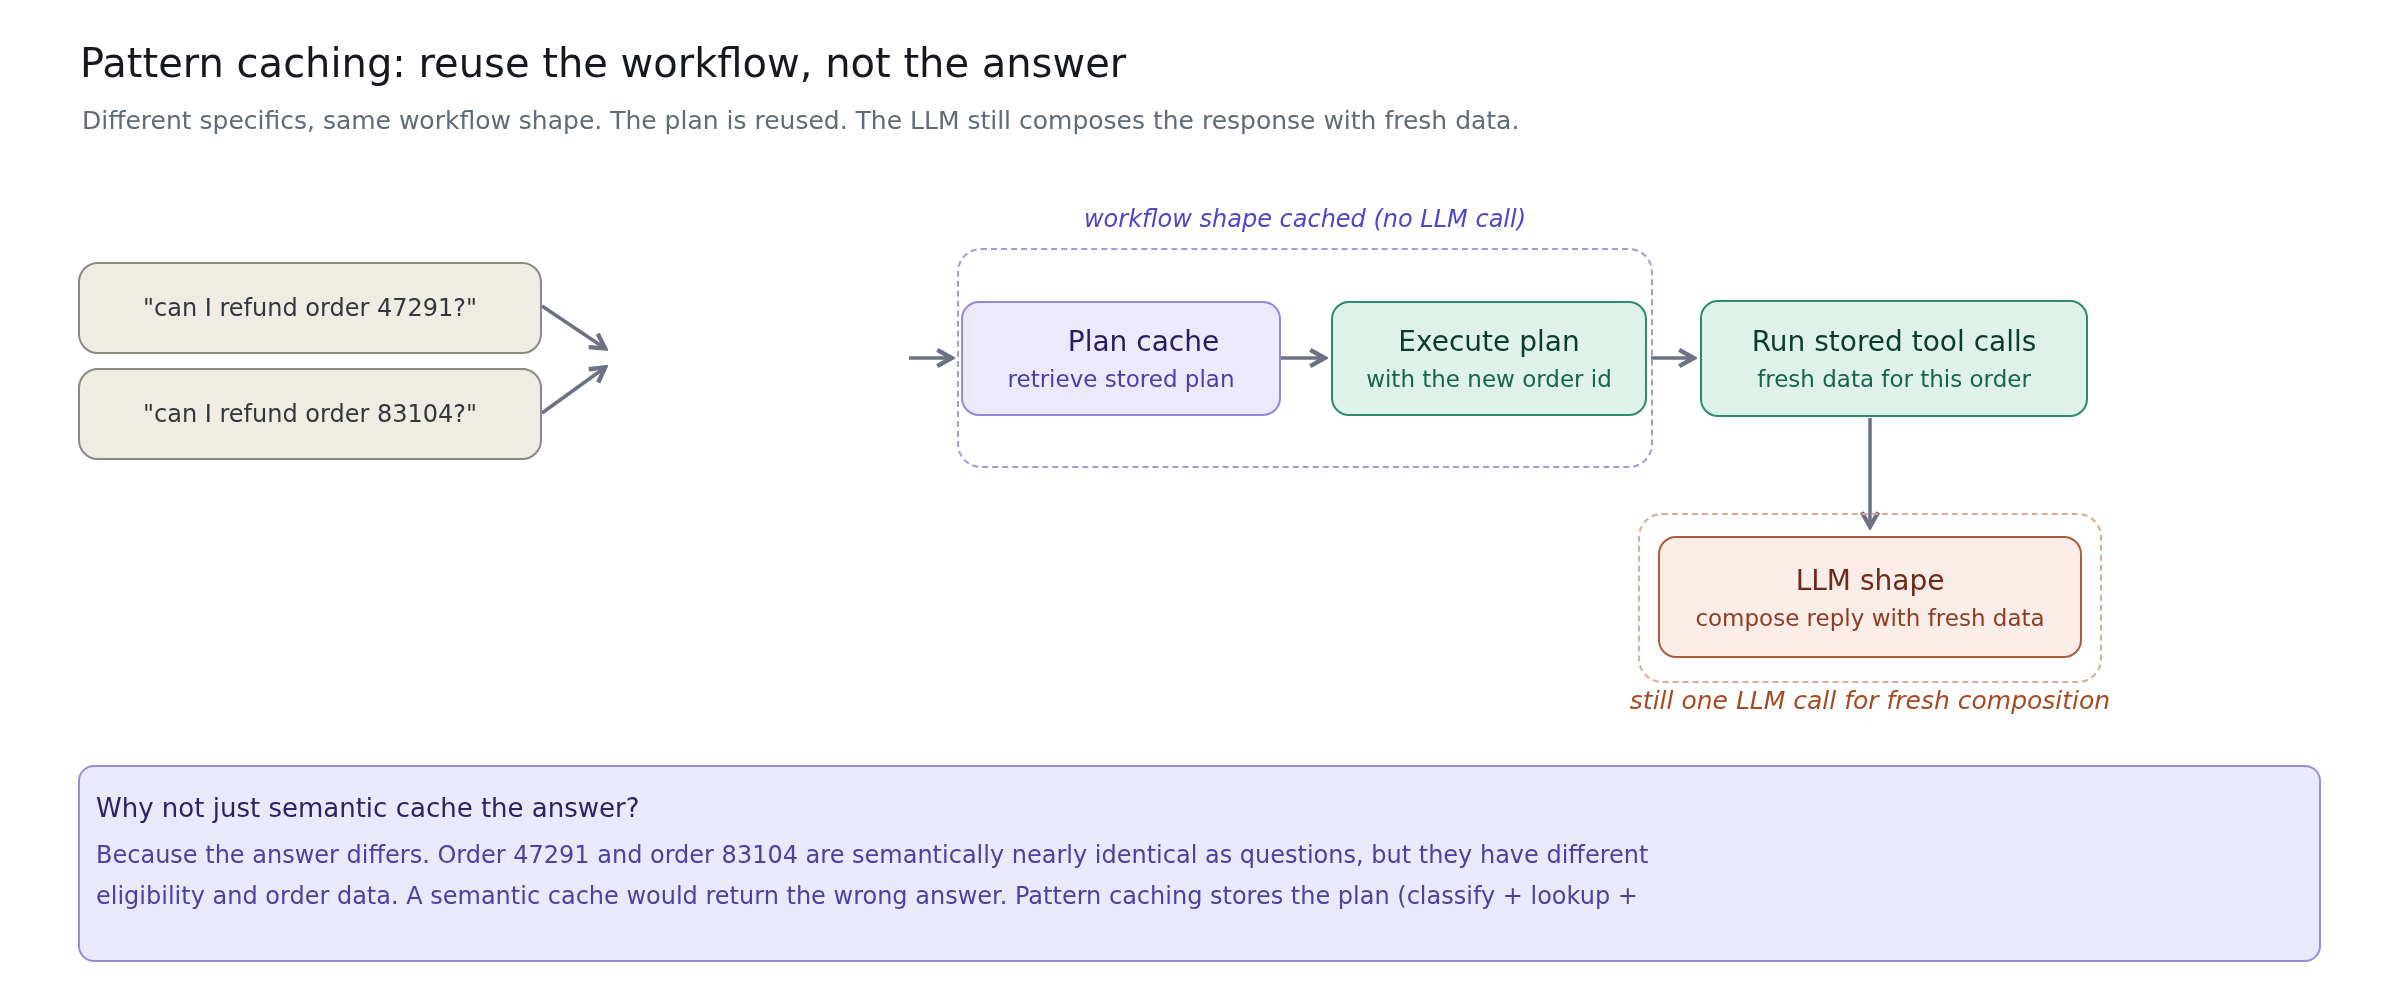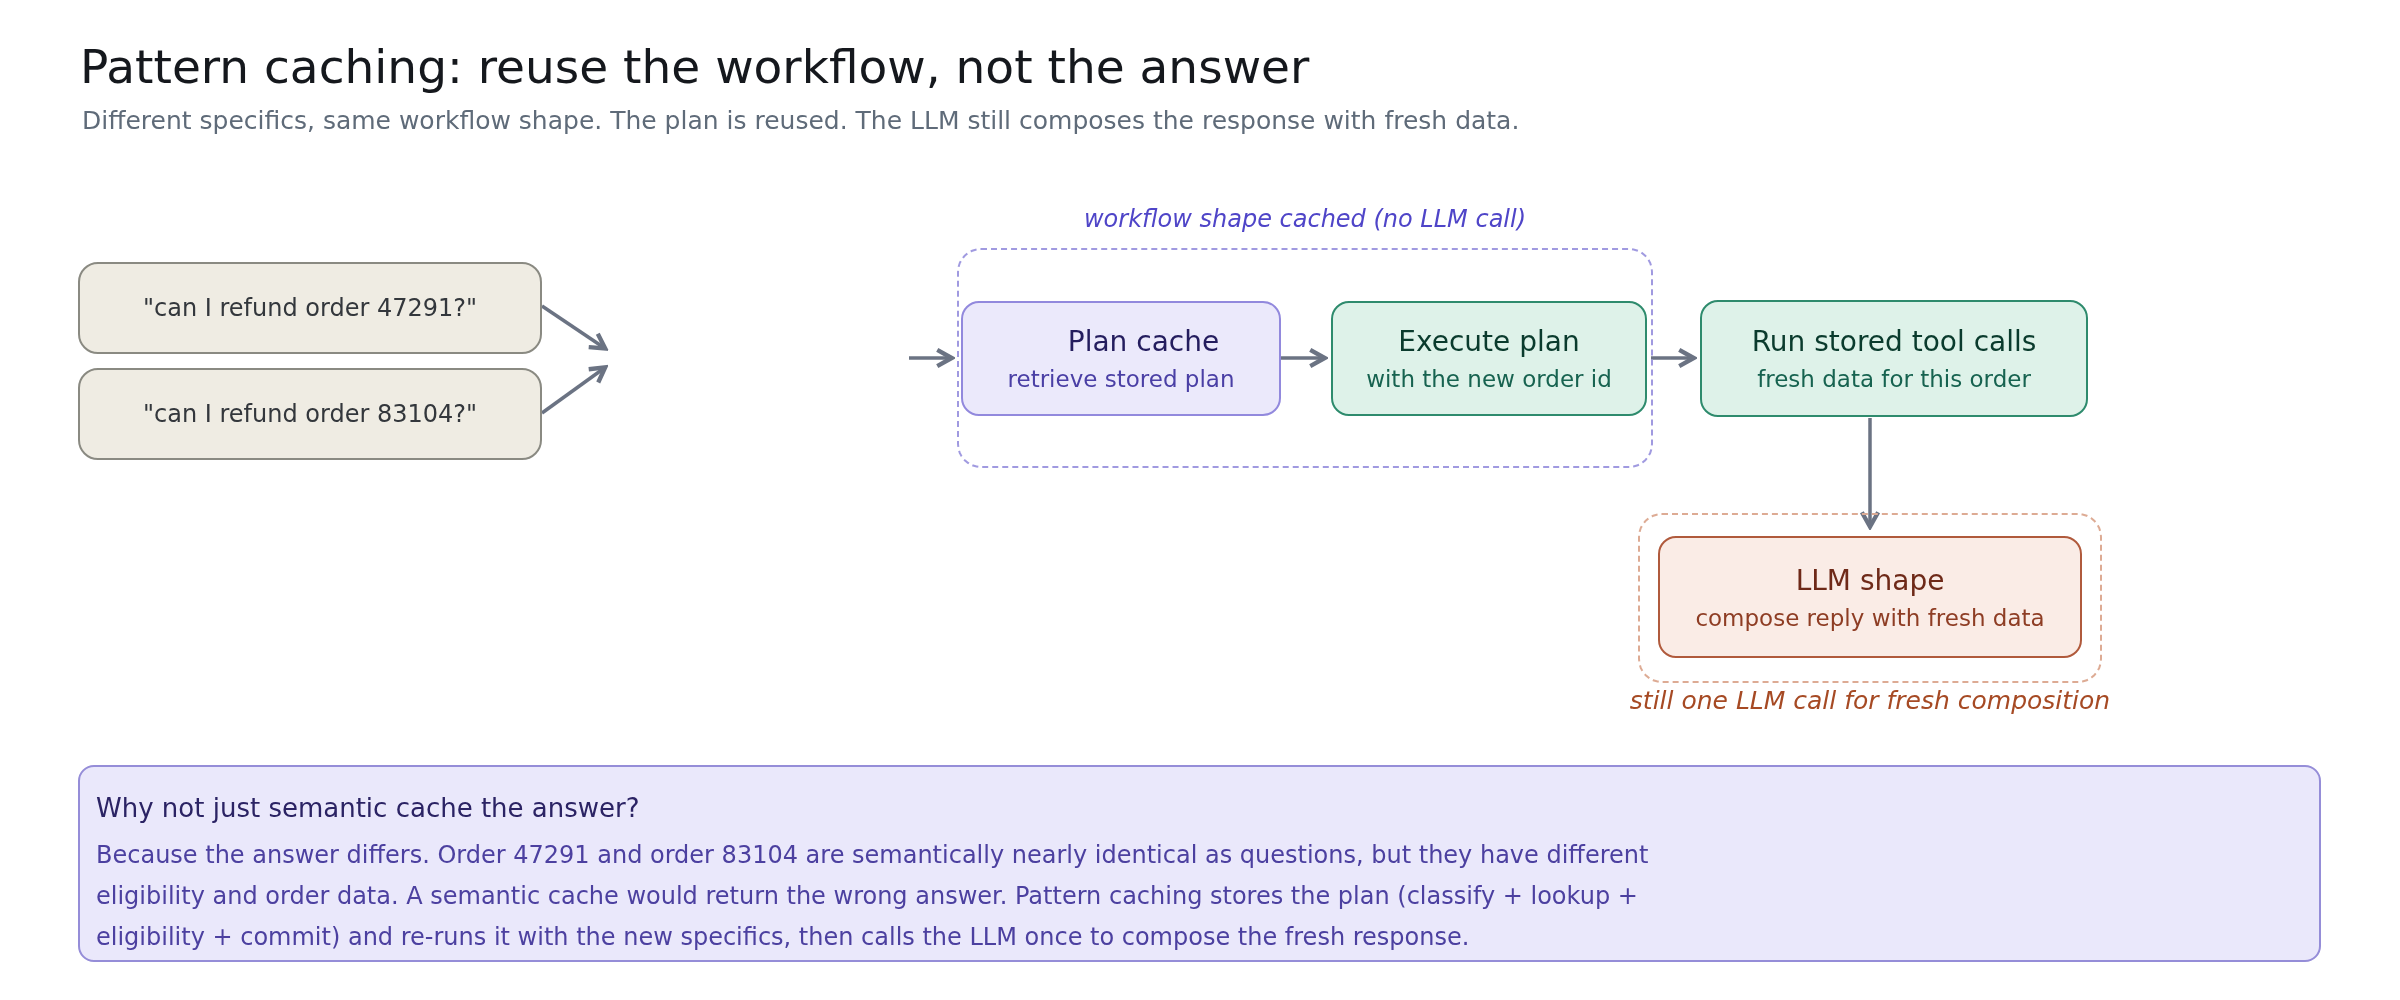--- a/index.html
+++ b/index.html
@@ -6,21 +6,21 @@
   body { font-family: "DejaVu Sans", "Liberation Sans", sans-serif; }
   #canvas {
     position: relative;
     width: 2400px;
     height: 1000px;
     background: var(--c-canvas_bg, #ffffff);
     overflow: hidden;
   }
   .title {
     position: absolute; left: 80px; top: 38px;
-    font-size: 47px; line-height: 1.25; font-weight: 500;
+    font-size: 40px; line-height: 1.25; font-weight: 500;
     color: var(--c-title_text, #15181d);
     white-space: nowrap;
   }
   .subtitle {
     position: absolute; left: 82px; top: 106px;
     font-size: 25px; color: var(--c-subtitle_text, #5f6b79);
     white-space: nowrap;
   }
   .node {
     position: absolute;
@@ -148,16 +148,15 @@
   <div class="node peach" style="left:1658px; top:536px; width:424px; height:122px;">
     <div class="node-title">LLM shape</div>
     <div class="node-sub">compose reply with fresh data</div>
   </div>
   <div class="llm-group-caption">still one LLM call for fresh composition</div>
 
   <div class="callout">
     <div class="callout-heading">Why not just semantic cache the answer?</div>
     <div class="callout-line">Because the answer differs. Order 47291 and order 83104 are semantically nearly identical as questions, but they have different</div>
     <div class="callout-line">eligibility and order data. A semantic cache would return the wrong answer. Pattern caching stores the plan (classify + lookup +</div>
-    <div class="callout-line">eligibility + commit) and re-runs it with the new specifics, then calls the LLM once to compose the fresh response.</div>
   </div>
 
 </div>
 
 </body></html>

